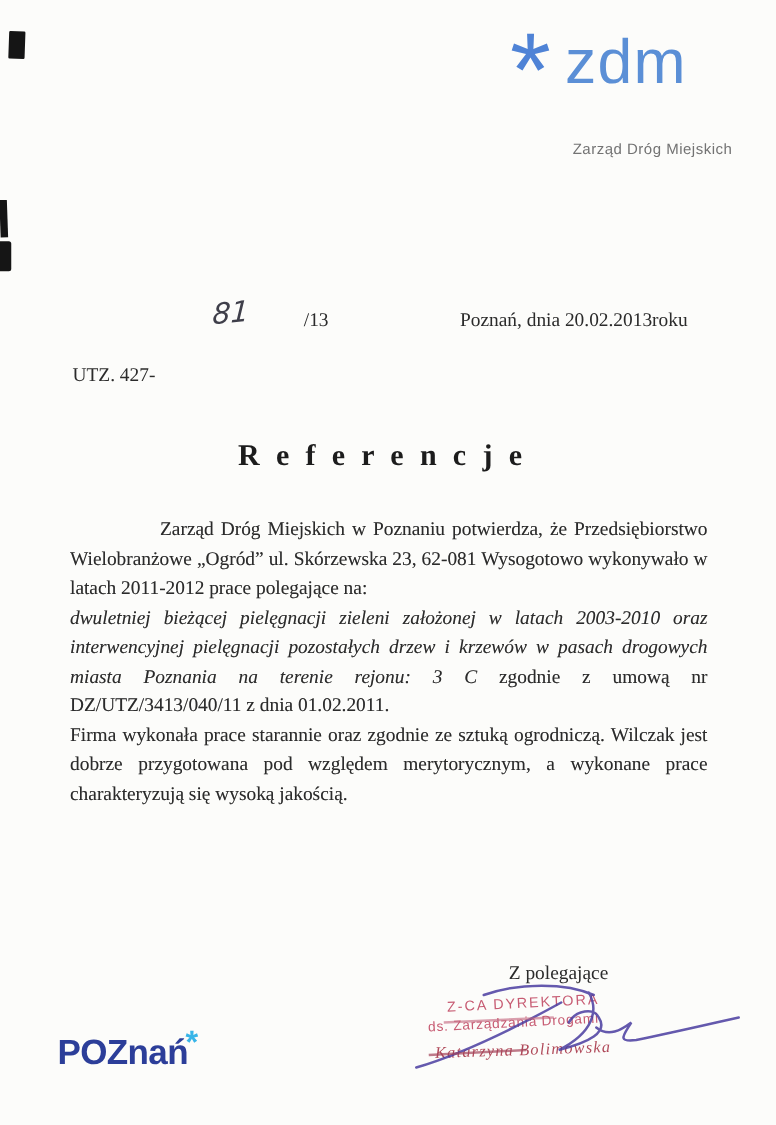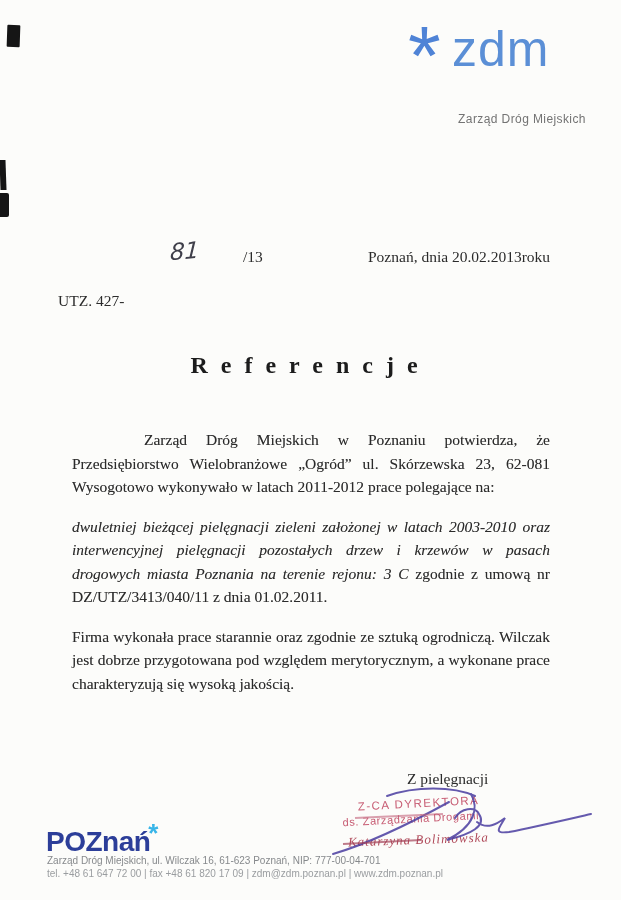--- a/index.html
+++ b/index.html
@@ -56,21 +56,21 @@
     letter-spacing:13px;padding-left:0;box-sizing:border-box;
     color:#1c1c1c;
   }
 
   
   .body-block{
     position:absolute;left:56px;top:412px;width:510px;
     font-size:15.5px;line-height:23.5px;text-align:justify;
     text-shadow:0 0 .4px rgba(0,0,0,.3);
   }
-  .body-block p{margin:16px;}
+  .body-block p{margin:0;}
   .indent{text-indent:72px;}
   .it{font-style:italic;}
   .bd{font-weight:bold;}
 
   
   .closing{position:absolute;left:407px;top:770px;font-size:15.5px;}
   .stamp{
     position:absolute;left:342px;top:796px;width:200px;
     font-family:"Liberation Sans",sans-serif;
     color:#c75c73;transform:rotate(-3deg);
@@ -127,21 +127,21 @@
   </div>
 
   <div class="doc-title">Referencje</div>
 
   <div class="body-block">
     <p class="indent">Zarząd Dróg Miejskich w Poznaniu potwierdza, że Przedsiębiorstwo Wielobranżowe „Ogród” ul. Skórzewska 23, 62-081 Wysogotowo wykonywało w latach 2011-2012 prace polegające na:</p>
     <p><span class="it">dwuletniej bieżącej pielęgnacji zieleni założonej w latach 2003-2010 oraz interwencyjnej pielęgnacji pozostałych drzew i krzewów w pasach drogowych miasta Poznania na terenie rejonu: 3 C</span><span> zgodnie z umową nr DZ/UTZ/3413/040/11 z dnia 01.02.2011.</span></p>
     <p>Firma wykonała prace starannie oraz zgodnie ze sztuką ogrodniczą. Wilczak jest dobrze przygotowana pod względem merytorycznym, a wykonane prace charakteryzują się wysoką jakością.</p>
   </div>
 
-  <div class="closing">Z pielęgnacji</div>
+  <div class="closing">Z polegające</div>
 
   <div class="stamp">
     <div class="stamp-l1">Z-CA DYREKTORA</div>
     <div class="stamp-l2">ds. Zarządzania Drogami</div>
   </div>
   <div class="stamp-name">Katarzyna Bolimowska</div>
 
   <svg class="sig-svg" width="280" height="80" viewBox="0 0 280 80">
     <g fill="none" stroke="#4a3da0" stroke-width="2" stroke-linecap="round" opacity="0.85">
       <path d="M 62 14 C 90 4, 128 4, 150 14"></path>
@@ -149,18 +149,14 @@
       <path d="M 152 40 C 162 48, 172 42, 180 36 C 174 46, 168 52, 184 50 C 214 44, 248 36, 266 32"></path>
       <path d="M 8 72 C 42 62, 84 42, 124 20"></path>
     </g>
     <path d="M 30 36 L 118 32" stroke="#c2607a" stroke-width="2" opacity="0.6" fill="none"></path>
     <path d="M 18 62 L 96 58" stroke="#a4455a" stroke-width="2" opacity="0.7" fill="none"></path>
   </svg>
 
   <div class="poznan-logo">
     <span class="poznan-word">POZnań</span><span class="poznan-star">*</span>
   </div>
-  <div class="footer-lines">
-    <div class="footer-address">Zarząd Dróg Miejskich, ul. Wilczak 16, 61-623 Poznań, NIP: 777-00-04-701</div>
-    <div class="footer-contact">tel. +48 61 647 72 00 | fax +48 61 820 17 09 | zdm@zdm.poznan.pl | www.zdm.poznan.pl</div>
-  </div>
 
 </div>
 
 </body></html>

